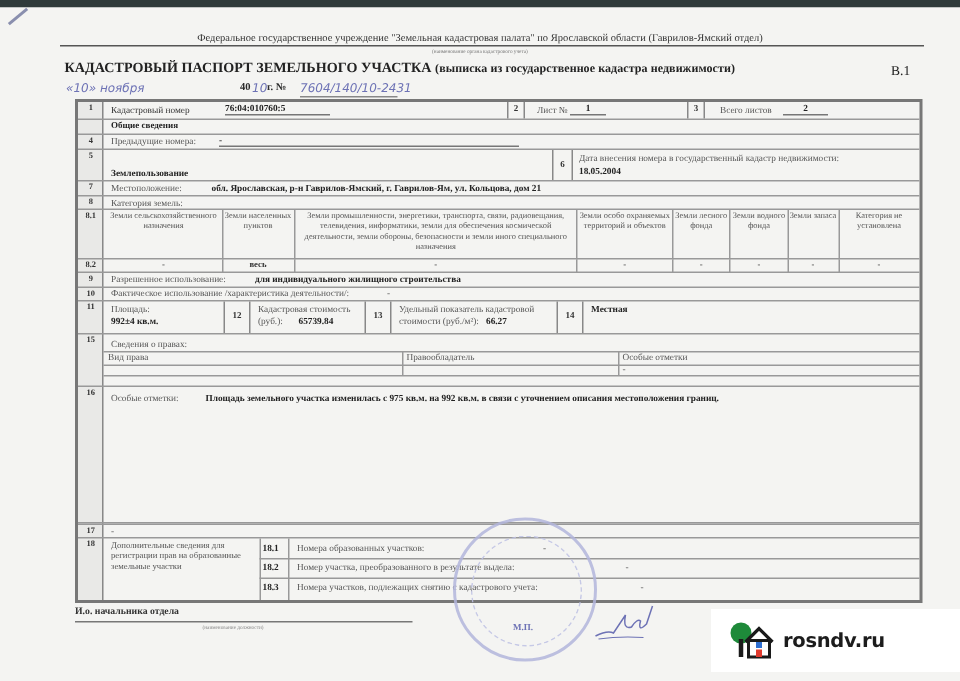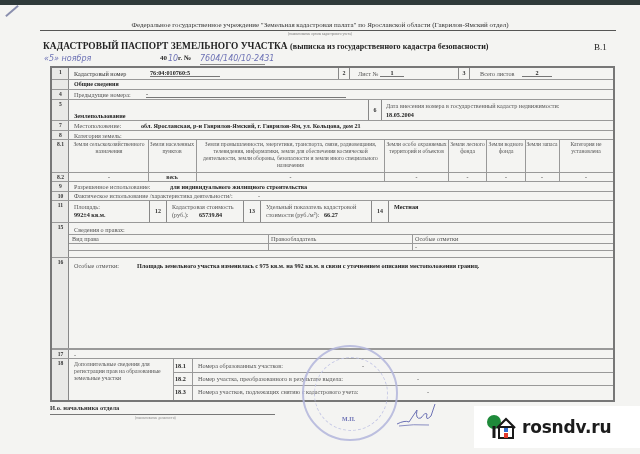--- a/index.html
+++ b/index.html
@@ -33,41 +33,41 @@
   .cat-h { position: absolute; top: 1px; font-size: 5.6px; color: #555; text-align: center; line-height: 7px; white-space: normal; }
   .cat-v { position: absolute; font-size: 5.8px; color: #333; text-align: center; }
   .sig-row { position: absolute; left: 50px; top: 404px; font-size: 6.5px; font-weight: bold; color: #333; }
   .sig-line { position: absolute; left: 50px; top: 414px; width: 225px; height: 1px; background: #777; }
   .sig-caption { position: absolute; left: 135px; top: 416px; font-size: 3.5px; color: #888; }
   .stamp { position: absolute; left: 302px; top: 345px; width: 96px; height: 96px; border-radius: 50%; border: 2px solid #b3b6dc; opacity: 0.85; }
   .stamp::after { content: ""; position: absolute; left: 10px; top: 10px; width: 72px; height: 72px; border-radius: 50%; border: 1px dashed #bfc2e4; }
   .stamp-mp { position: absolute; left: 342px; top: 416px; font-size: 6px; font-weight: bold; color: #6d72b5; }
   .signature { position: absolute; left: 395px; top: 402px; font-size: 7px; }
   .wm { position: absolute; left: 474px; top: 406px; width: 166px; height: 42px; background: #fff; display: flex; align-items: center; padding-left: 12px; }
-  .wm-text { font-family: "DejaVu Sans", sans-serif; font-weight: bold; font-size: 17px; color: #1c1c1c; margin-left: 6px; letter-spacing: -0.2px; }
+  .wm-text { font-family: "DejaVu Sans", sans-serif; font-weight: bold; font-size: 13px; color: #1c1c1c; margin-left: 6px; letter-spacing: -0.2px; }
 </style>
 </head>
 <body>
 
 <div class="topbar"></div>
 <div class="page"></div>
 <div class="pen-mark"></div>
 
 <div class="org">Федеральное государственное учреждение "Земельная кадастровая палата" по Ярославской области (Гаврилов-Ямский отдел)</div>
 <div class="org-line"></div>
 <div class="org-caption">(наименование органа кадастрового учета)</div>
 
 <div class="title">
   <span>КАДАСТРОВЫЙ ПАСПОРТ ЗЕМЕЛЬНОГО УЧАСТКА</span>
-  <span class="sub">(выписка из государственного кадастра безопасности)</span>
+  <span class="sub">(выписка из государственное кадастра недвижимости)</span>
 </div>
 <div class="form-code">В.1</div>
 
 <div class="dateline">
-  <span class="hand" style="left:0;">«5» ноября</span>
+  <span class="hand" style="left:0;">«10» ноября</span>
   <span style="left:116px; font-weight:bold;">40</span>
   <span class="hand" style="left:124px;">10</span>
   <span style="left:134px; font-weight:bold;">г. №</span>
   <span class="hand" style="left:156px;">7604/140/10-2431</span>
 </div>
 <div class="dl-under"></div>
 
 <div class="form">
   <div class="numcol"></div>
 

